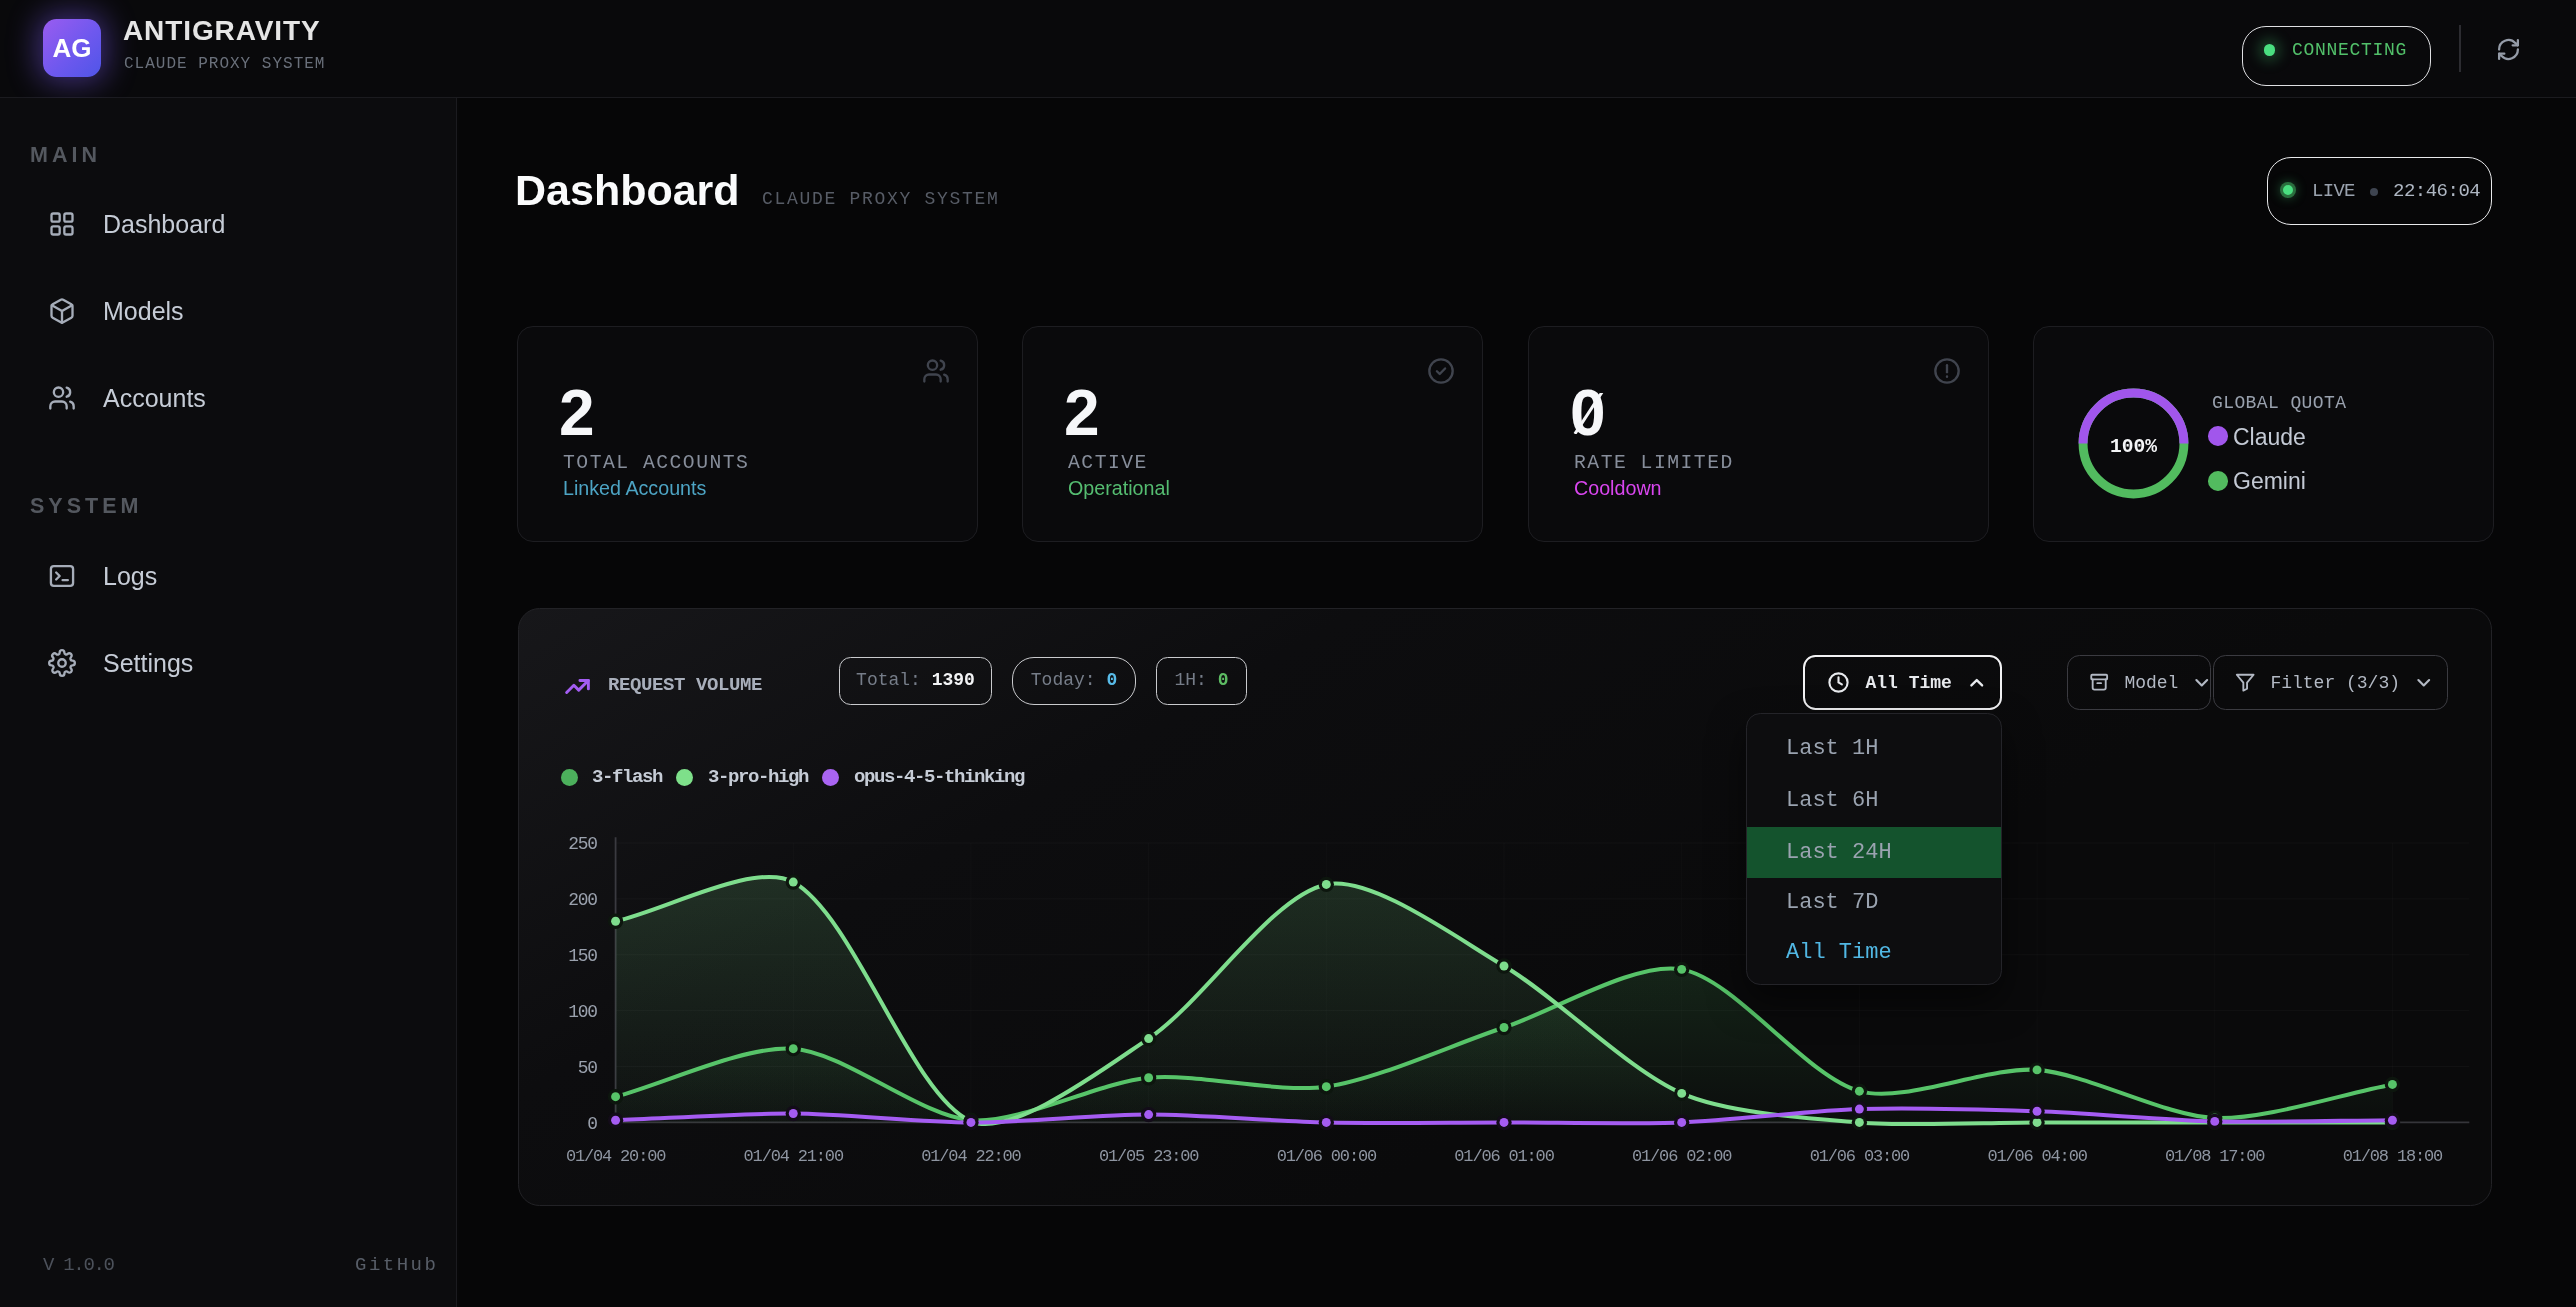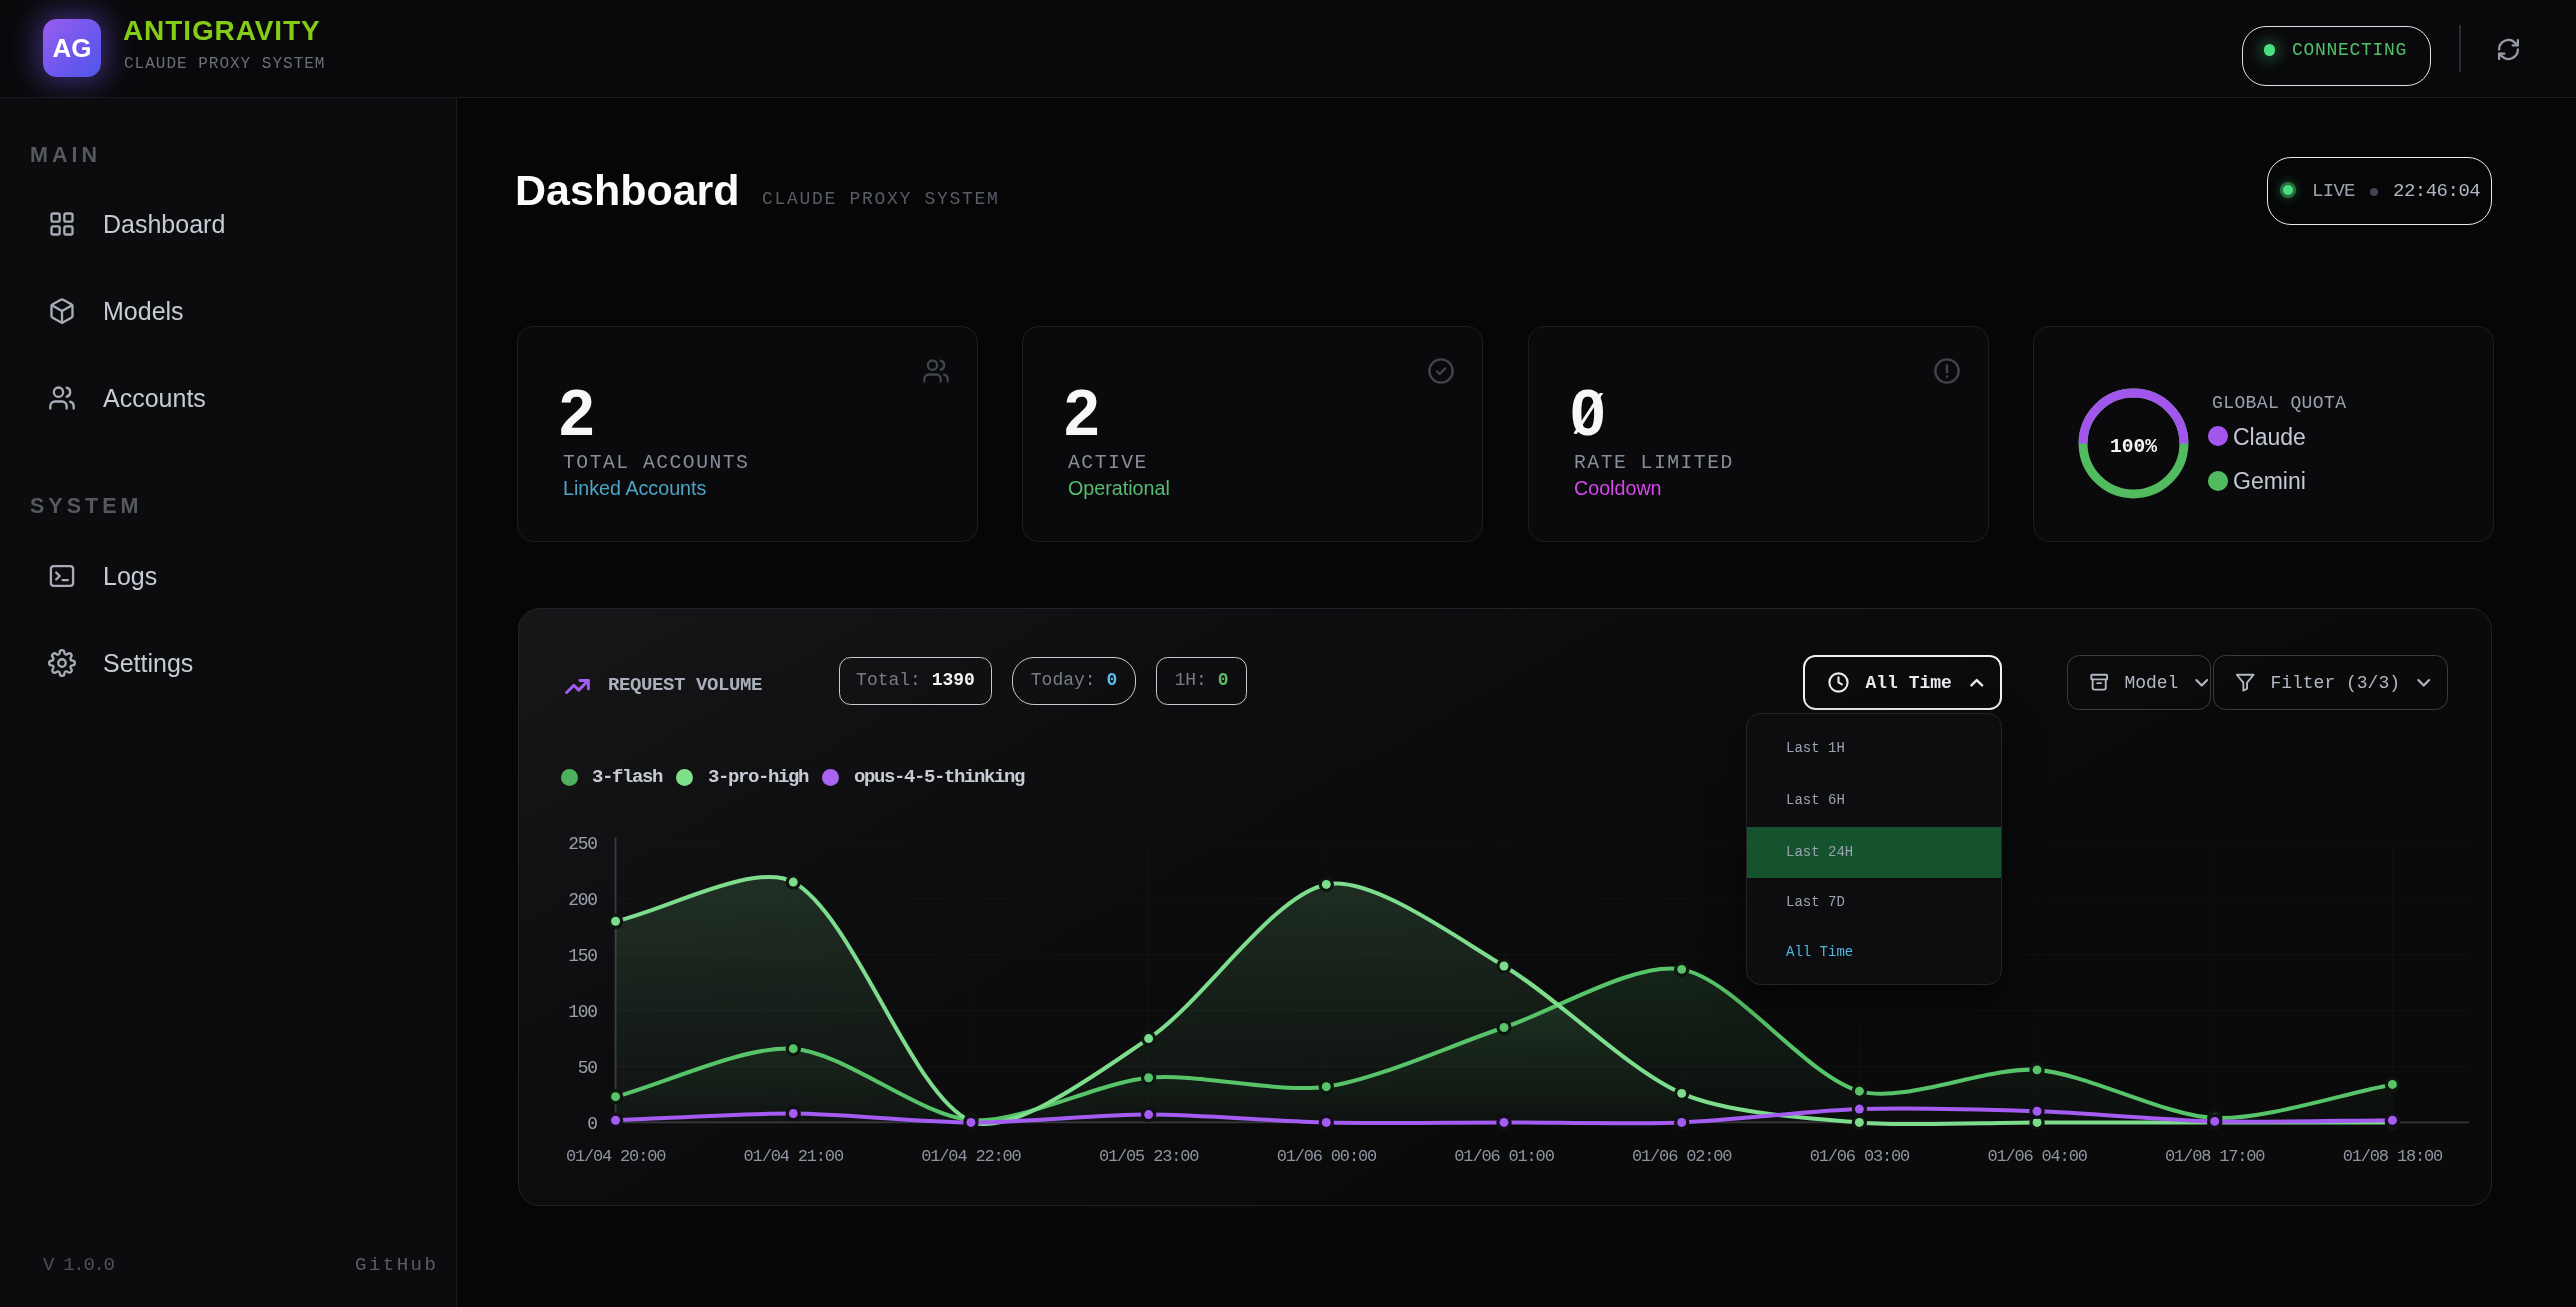--- a/index.html
+++ b/index.html
@@ -6,21 +6,21 @@
 html,body { width:2576px; height:1308px; background:#070708; overflow:hidden; }
 body { font-family:"Liberation Sans", sans-serif; position:relative; }
 .mono { font-family:"Liberation Mono", monospace; }
 
 
 #header { position:absolute; left:0; top:0; width:2576px; height:98px; background:#09090b; border-bottom:1.8px solid #1b1b1f; }
 #logo { position:absolute; left:43px; top:19px; width:58px; height:58px; border-radius:13.4px;
   background:linear-gradient(135deg,#9a5cf0 0%,#6e58ee 55%,#4f55e8 100%);
   box-shadow:0 0 30px 5.4px rgba(124,92,246,.45);
   display:flex; align-items:center; justify-content:center; color:#fff; font-weight:bold; font-size:26px; }
-#brand-name { position:absolute; left:123px; top:15px; font-size:28px; font-weight:bold; color:#84cc16; letter-spacing:0.9px; }
+#brand-name { position:absolute; left:123px; top:15px; font-size:28px; font-weight:bold; color:#e5e5e5; letter-spacing:0.9px; }
 #brand-sub { position:absolute; left:124px; top:55px; font-family:"Liberation Mono",monospace; font-size:16px; color:#6a707b; letter-spacing:1px; }
 #conn-pill { position:absolute; left:2242px; top:26px; width:189px; height:60px; border:1.8px solid #dfe0e3; border-radius:24px; }
 #conn-dot { position:absolute; left:20.6px; top:17px; width:11.6px; height:11.6px; border-radius:50%; background:#4ade80; box-shadow:0 0 12.5px 5.4px rgba(74,222,128,.25); }
 #conn-txt { position:absolute; left:49px; top:13.4px; font-family:"Liberation Mono",monospace; font-size:18px; color:#52c06a; letter-spacing:0.7px; }
 #hdr-div { position:absolute; left:2459px; top:25px; width:1.8px; height:47px; background:#2c2c31; }
 #refresh { position:absolute; left:2496px; top:37px; width:25px; height:25px; color:#959ca8; }
 
 
 #sidebar { position:absolute; left:0; top:98px; width:457px; height:1209px; background:#0c0c0e; border-right:1.8px solid #1b1b1f; }
 .sb-label { position:absolute; left:30px; font-size:21.5px; font-weight:bold; color:#54585f; letter-spacing:4px; }
@@ -65,21 +65,21 @@
 #btn-time { left:1284px; width:199px; border:2.7px solid #f2f2f4; color:#e8eaee; font-weight:bold; }
 #btn-model { left:1506px; width:144px; border:1.8px solid #3b3b41;margin-left:42px; }
 #btn-filter { left:1694px; width:235px; border:1.8px solid #3b3b41; }
 
 
 .lg-dot { position:absolute; top:160px; width:17px; height:17px; border-radius:50%; }
 .lg-tx { position:absolute; top:157px; font-family:"Liberation Mono",monospace; font-size:19px; font-weight:bold; color:#c6ccd6; letter-spacing:-1.4px; }
 
 
 #dd { position:absolute; left:1227px; top:104px; width:256px; height:272px; background:#0d0d0f; border:1.8px solid #242429; border-radius:14.3px; box-shadow:0 16px 36px rgba(0,0,0,.55); z-index:9; }
-.dd-it { position:absolute; left:0; width:100%; height:51px; font-family:"Liberation Mono",monospace; font-size:14px; color:#9aa3b0; line-height:51px; padding-left:39px; }
+.dd-it { position:absolute; left:0; width:100%; height:51px; font-family:"Liberation Mono",monospace; font-size:22px; color:#9aa3b0; line-height:51px; padding-left:39px; }
 .dd-hl { background:#14532d; }
 
 svg.block { display:block; }
 </style>
 </head>
 <body>
 
 <div id="main"></div>
 
 <div id="header">

